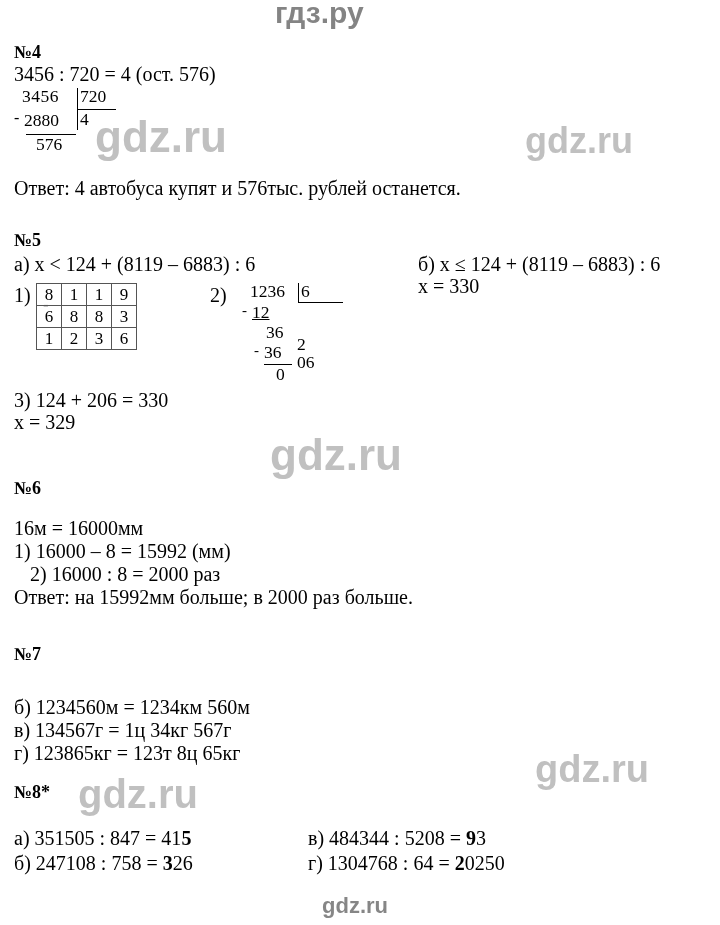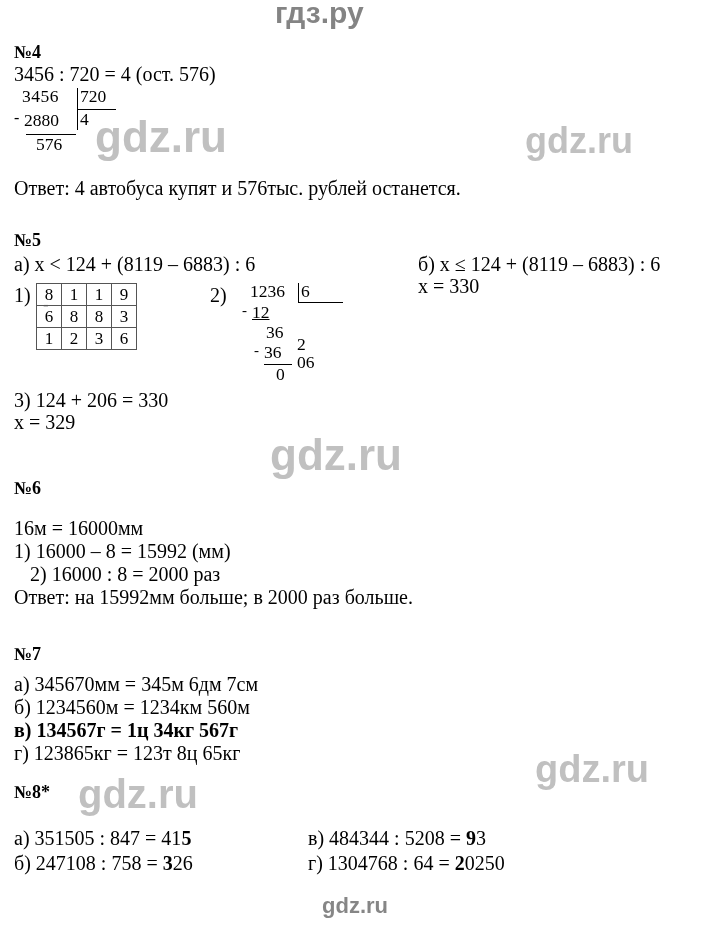--- a/index.html
+++ b/index.html
@@ -238,23 +238,22 @@
   <div class="tx" style="left:14px; top:358px;margin-top:30px;">3) 124 + 206 = 330</div>
   <div class="tx" style="left:14px; top:410px;">x = 329</div>
 
   <div class="hdr" style="left:14px; top:478px;">№6</div>
   <div class="tx" style="left:14px; top:516px;">16м = 16000мм</div>
   <div class="tx" style="left:14px; top:539px;">1) 16000 – 8 = 15992 (мм)</div>
   <div class="tx" style="left:30px; top:562px;">2) 16000 : 8 = 2000 раз</div>
   <div class="tx" style="left:14px; top:585px;">Ответ: на 15992мм больше; в 2000 раз больше.</div>
 
   <div class="hdr" style="left:14px; top:644px;">№7</div>
-  <div class="tx" style="left:14px; top:672px;">а) 345670мм = 345м 6дм 7см</div>
   <div class="tx" style="left:14px; top:695px;">б) 1234560м = 1234км 560м</div>
-  <div class="tx" style="left:14px; top:718px;font-weight:bold;">в) 134567г = 1ц 34кг 567г</div>
+  <div class="tx" style="left:14px; top:718px;">в) 134567г = 1ц 34кг 567г</div>
   <div class="tx" style="left:14px; top:741px;">г) 123865кг = 123т 8ц 65кг</div>
 
   <div class="hdr" style="left:14px; top:782px;">№8*</div>
 
   <div class="tx" style="left:14px; top:826px;">
     <span>а) 351505 : 847 = 41</span><b class="bold">5</b>
   </div>
   <div class="tx" style="left:14px; top:851px;">
     <span>б) 247108 : 758 = </span><b class="bold">3</b><span>26</span>
   </div>

